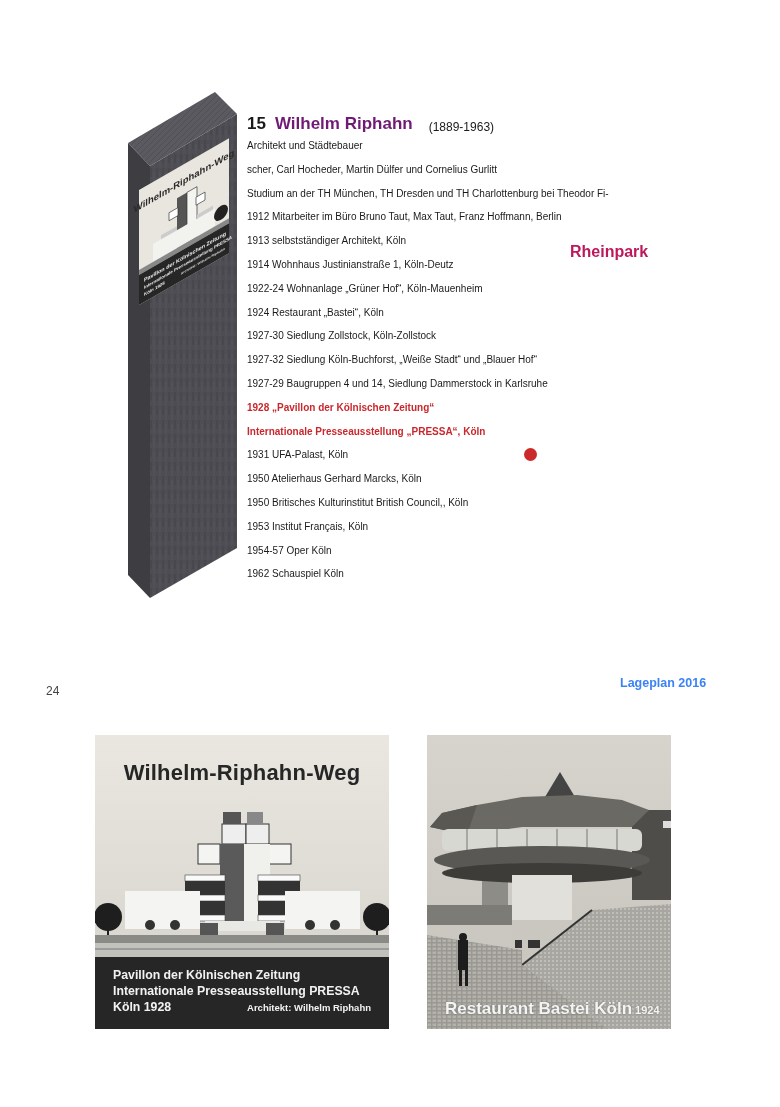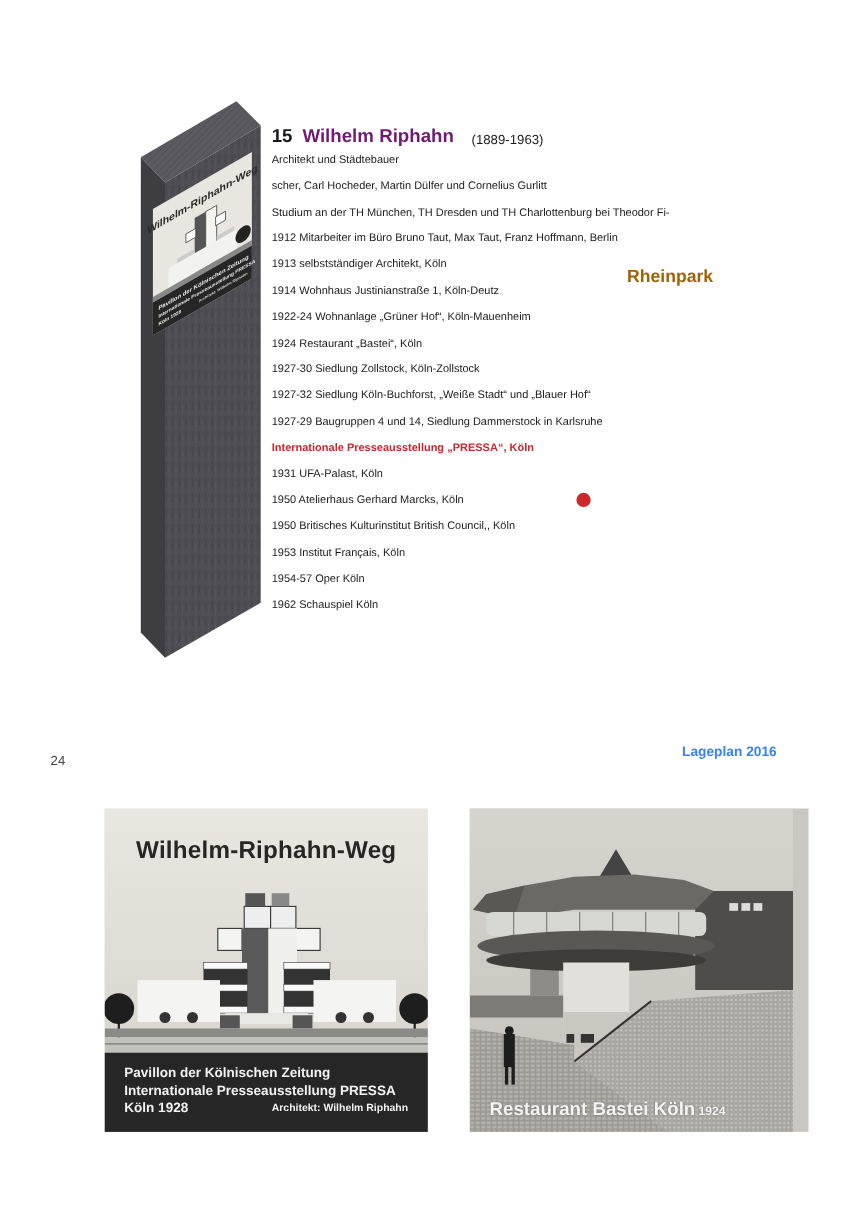--- a/index.html
+++ b/index.html
@@ -13,30 +13,30 @@
 
   
   .bio { position: absolute; left: 247px; top: 108px; width: 480px; }
   .bio-title { height: 26px; display: flex; align-items: flex-end; white-space: nowrap; }
   .bio-num { font-size: 17px; font-weight: bold; margin-right: 9px; color: #1a1a1a; }
   .bio-name { font-size: 17px; font-weight: bold; color: #701a75; }
   .bio-years { font-size: 12px; margin-left: 16px; color: #1a1a1a; }
   .bio-line { font-size: 10px; line-height: 23.8px; height: 23.8px; white-space: nowrap; color: #1a1a1a; }
   .bio-line.hl { color: #c8282d; font-weight: bold; }
 
-  .rheinpark { position: absolute; left: 570px; top: 243px; font-size: 16px; font-weight: bold; color: #a16207; }
+  .rheinpark { position: absolute; left: 570px; top: 243px; font-size: 16px; font-weight: bold; color: #be185d; }
   .red-dot { position: absolute; left: 524px; top: 448px; width: 13px; height: 13px; border-radius: 50%; background: #cc2a2a; }
 
   .page-num { position: absolute; left: 46px; top: 684px; font-size: 12px; color: #444; }
   .lageplan { position: absolute; left: 620px; top: 676px; font-size: 12.5px; font-weight: bold; color: #3b82f6; }
 
   
   .panel { position: absolute; overflow: hidden; }
   #panel-left { left: 95px; top: 735px; width: 294px; height: 294px; background: #e6e4dc; }
-  #panel-right { left: 427px; top: 735px; width: 308px; height: 294px; background: #c9c7c0; }
+  #panel-right { left: 427px; top: 735px; width: 244px; height: 294px; background: #c9c7c0; }
   .panel svg { position: absolute; left: 0; top: 0; }
 
   .sign-title { position: absolute; left: 0; top: 25px; width: 100%; text-align: center; font-size: 22px; font-weight: bold; color: #262626; letter-spacing: 0.2px; }
   .sign-caption { position: absolute; left: 0; top: 222px; width: 100%; height: 72px; background: #262626; color: #f2f2f2; }
   .sign-caption .l1, .sign-caption .l2, .sign-caption .l3 { position: absolute; left: 18px; font-size: 12.3px; font-weight: bold; white-space: nowrap; }
   .sign-caption .l1 { top: 11px; }
   .sign-caption .l2 { top: 27px; }
   .sign-caption .l3 { top: 43px; }
   .sign-caption .arch { position: absolute; right: 18px; top: 45px; font-size: 9.5px; font-weight: bold; white-space: nowrap; }
 
@@ -98,20 +98,21 @@
       <div class="bio-line">scher, Carl Hocheder, Martin Dülfer und Cornelius Gurlitt</div>
       <div class="bio-line">Studium an der TH München, TH Dresden und TH Charlottenburg bei Theodor Fi-</div>
       <div class="bio-line">1912 Mitarbeiter im Büro Bruno Taut, Max Taut, Franz Hoffmann, Berlin</div>
       <div class="bio-line">1913 selbstständiger Architekt, Köln</div>
       <div class="bio-line">1914 Wohnhaus Justinianstraße 1, Köln-Deutz</div>
       <div class="bio-line">1922-24 Wohnanlage „Grüner Hof“, Köln-Mauenheim</div>
       <div class="bio-line">1924 Restaurant „Bastei“, Köln</div>
       <div class="bio-line">1927-30 Siedlung Zollstock, Köln-Zollstock</div>
       <div class="bio-line">1927-32 Siedlung Köln-Buchforst, „Weiße Stadt“ und „Blauer Hof“</div>
       <div class="bio-line">1927-29 Baugruppen 4 und 14, Siedlung Dammerstock in Karlsruhe</div>
+      <div class="bio-line hl">1928 „Pavillon der Kölnischen Zeitung“</div>
       <div class="bio-line hl">Internationale Presseausstellung „PRESSA“, Köln</div>
       <div class="bio-line">1931 UFA-Palast, Köln</div>
       <div class="bio-line">1950 Atelierhaus Gerhard Marcks, Köln</div>
       <div class="bio-line">1950 Britisches Kulturinstitut British Council,, Köln</div>
       <div class="bio-line">1953 Institut Français, Köln</div>
       <div class="bio-line">1954-57 Oper Köln</div>
       <div class="bio-line">1962 Schauspiel Köln</div>
     </div>
 </div>
 

